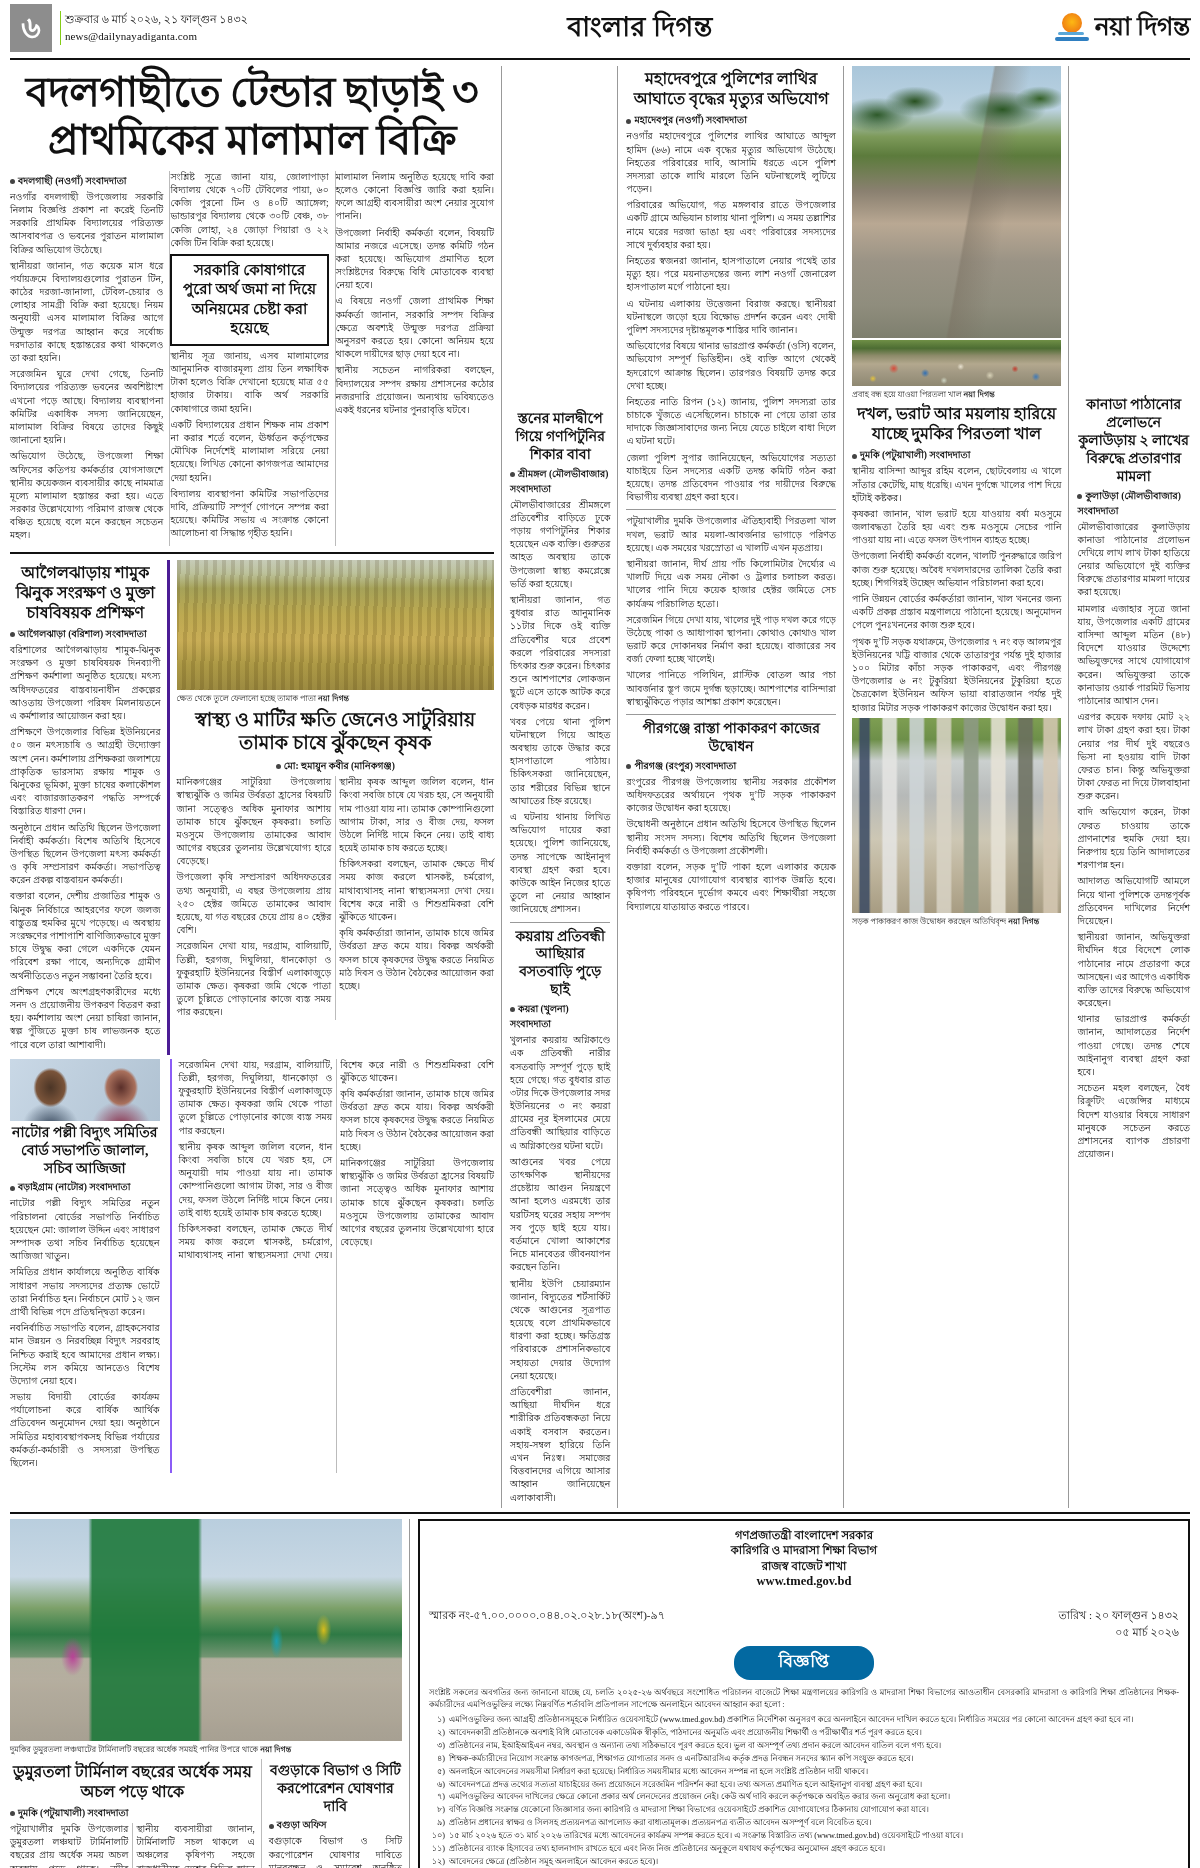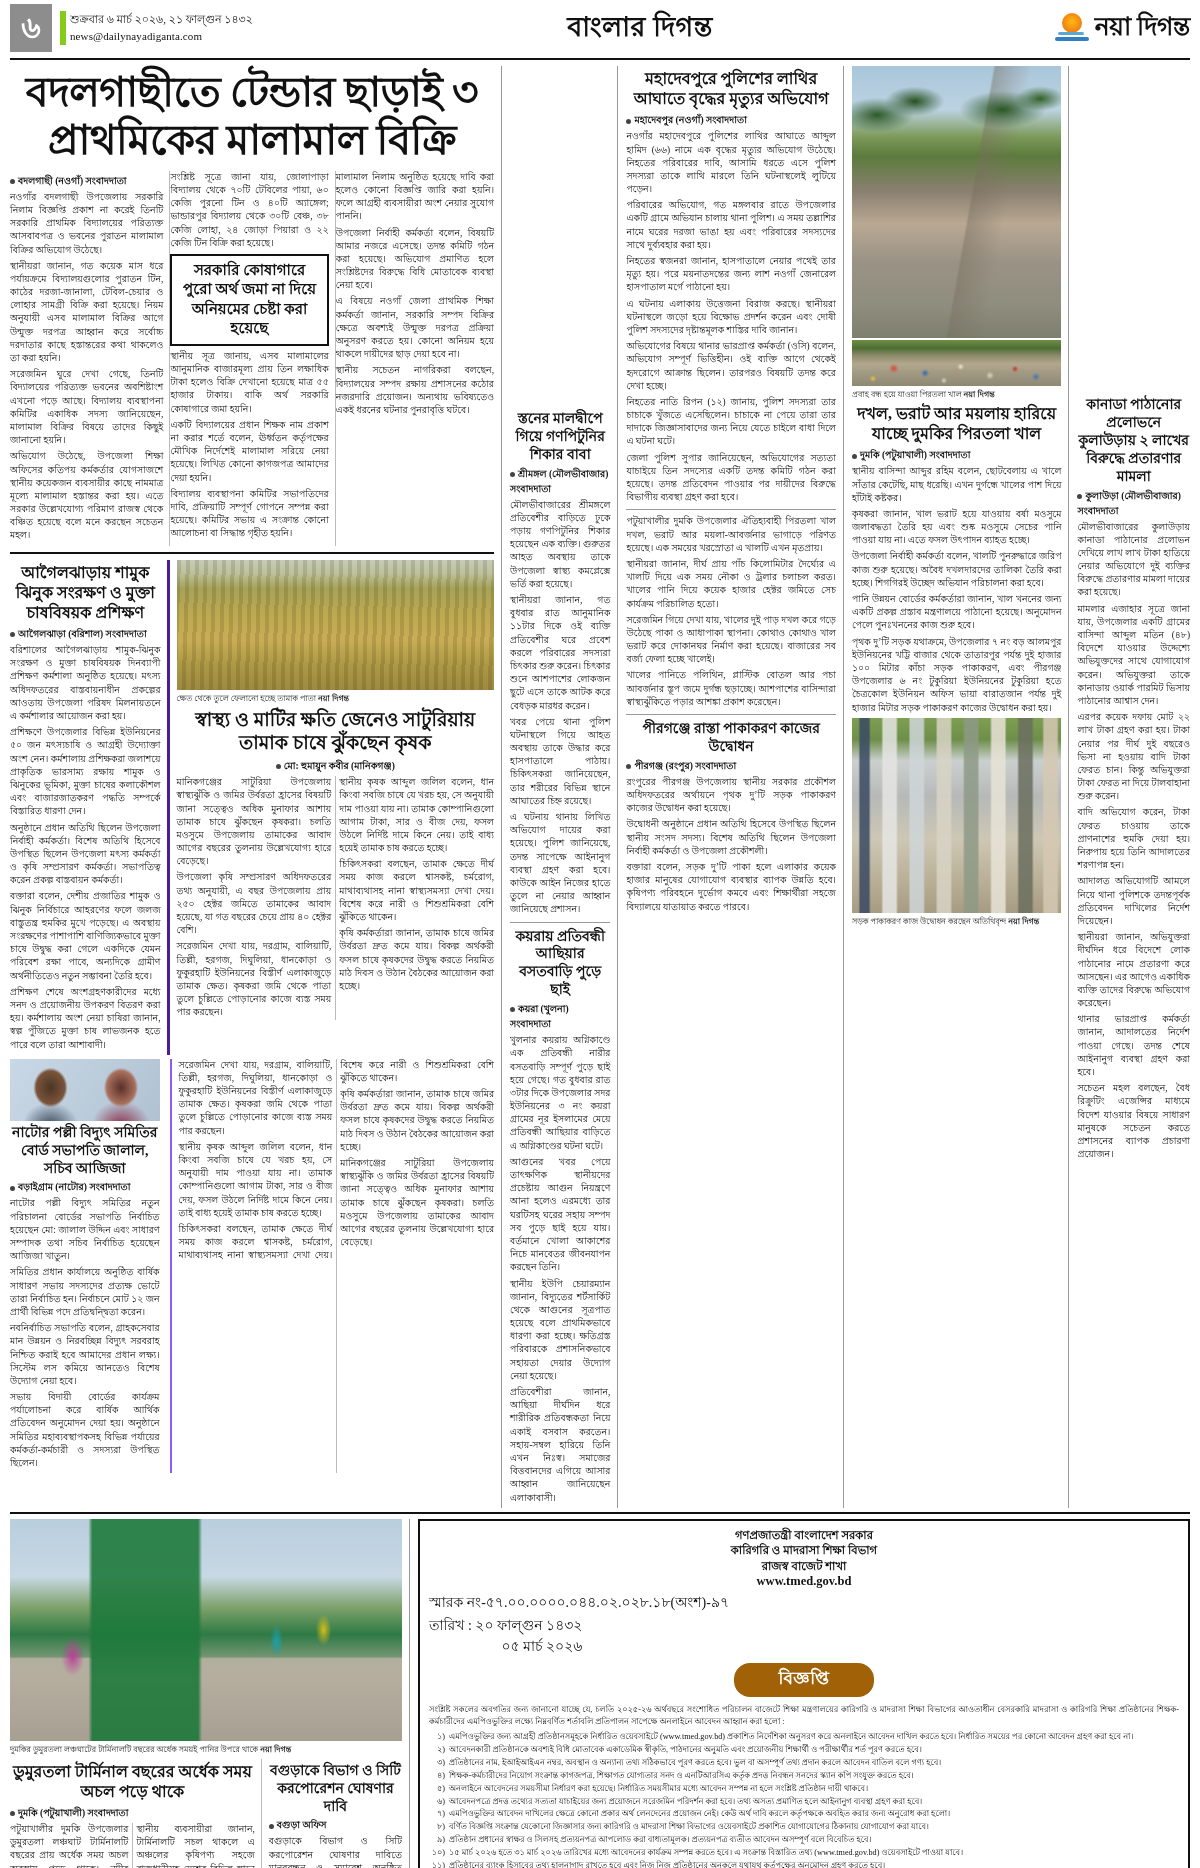--- a/index.html
+++ b/index.html
@@ -13,21 +13,21 @@
   .page{position:relative;width:1200px;height:1868px;box-sizing:border-box;padding:0 10px;}
 
   
   .masthead{display:flex;align-items:stretch;height:56px;border-bottom:2px solid #111;padding-bottom:2px;}
   .mh-left{display:flex;align-items:center;gap:8px;width:330px;}
   .pagebadge{
     width:42px;height:48px;background:#8d8d8d;color:#fff;
     display:flex;align-items:center;justify-content:center;
     font-size:30px;font-weight:bold;line-height:1;
   }
-  .mh-datelines{font-size:11px;line-height:1.55;padding-left:4px;border-left:6px solid #84cc16;}
+  .mh-datelines{font-size:11px;line-height:1.55;padding-left:4px;border-left:1px solid #84cc16;}
   .mh-datelines .dl2{font-family:"Liberation Serif",serif;letter-spacing:.1px;}
   .mh-center{flex:1;display:flex;align-items:center;justify-content:center;}
   .mh-center .bd-title{font-size:27px;font-weight:bold;letter-spacing:.5px;}
   .mh-right{width:250px;display:flex;align-items:center;justify-content:flex-end;gap:6px;}
   .logo-sun{position:relative;width:34px;height:34px;}
   .logo-sun .disc{position:absolute;left:7px;top:2px;width:20px;height:20px;border-radius:50%;
      background:radial-gradient(circle at 50% 45%, #fdb913 0%, #f07f13 70%, #e2620d 100%);}
   .logo-sun .wave{position:absolute;left:0;bottom:4px;width:34px;height:4px;border-radius:3px;background:#2f7fc1;}
   .logo-sun .wave2{position:absolute;left:3px;bottom:10px;width:26px;height:3px;border-radius:3px;background:#5aa7d8;}
   .logo-text{font-size:25px;font-weight:bold;letter-spacing:-.3px;}
@@ -144,24 +144,24 @@
       radial-gradient(ellipse 26px 30px at 27% 46%,#4b3526 0%,#7a543a 55%,transparent 66%),
       radial-gradient(ellipse 40px 34px at 27% 108%,#3a4a5e 0%,transparent 70%),
       radial-gradient(ellipse 26px 30px at 74% 46%,#5a2f2a 0%,#a9705c 55%,transparent 66%),
       radial-gradient(ellipse 42px 36px at 74% 108%,#8a2f4a 0%,transparent 70%);
   }
 
   
   .notice{border:2px solid #111;padding:7px 9px;box-sizing:border-box;}
   .n-govt{text-align:center;font-size:11.5px;font-weight:bold;line-height:1.35;}
   .n-url{text-align:center;font-size:12.5px;font-weight:bold;font-family:"Liberation Serif",serif;}
-  .n-meta{display:flex;justify-content:space-between;align-items:flex-start;font-size:14px;margin-top:2px;flex-direction:column;}
+  .n-meta{display:flex;justify-content:space-between;align-items:flex-start;font-size:11px;margin-top:18px;}
   .n-meta .right{text-align:right;line-height:1.5;}
   .n-pill{
-    display:block;margin:6px auto 7px auto;background:#a16207;color:#fff;
+    display:block;margin:6px auto 7px auto;background:#0369a1;color:#fff;
     width:140px;text-align:center;border-radius:16px;
     font-size:17px;font-weight:bold;padding:2px 0 4px 0;letter-spacing:.5px;
   }
   .n-body{font-size:8.2px;line-height:1.45;text-align:justify;}
   .n-list{margin:3px 0 0 0;padding:0;list-style:none;}
   .n-list li{display:flex;gap:4px;font-size:8.2px;line-height:1.45;margin-bottom:1px;text-align:justify;}
   .n-list li .num{flex:0 0 16px;text-align:right;}
 </style>
 </head>
 <body>

